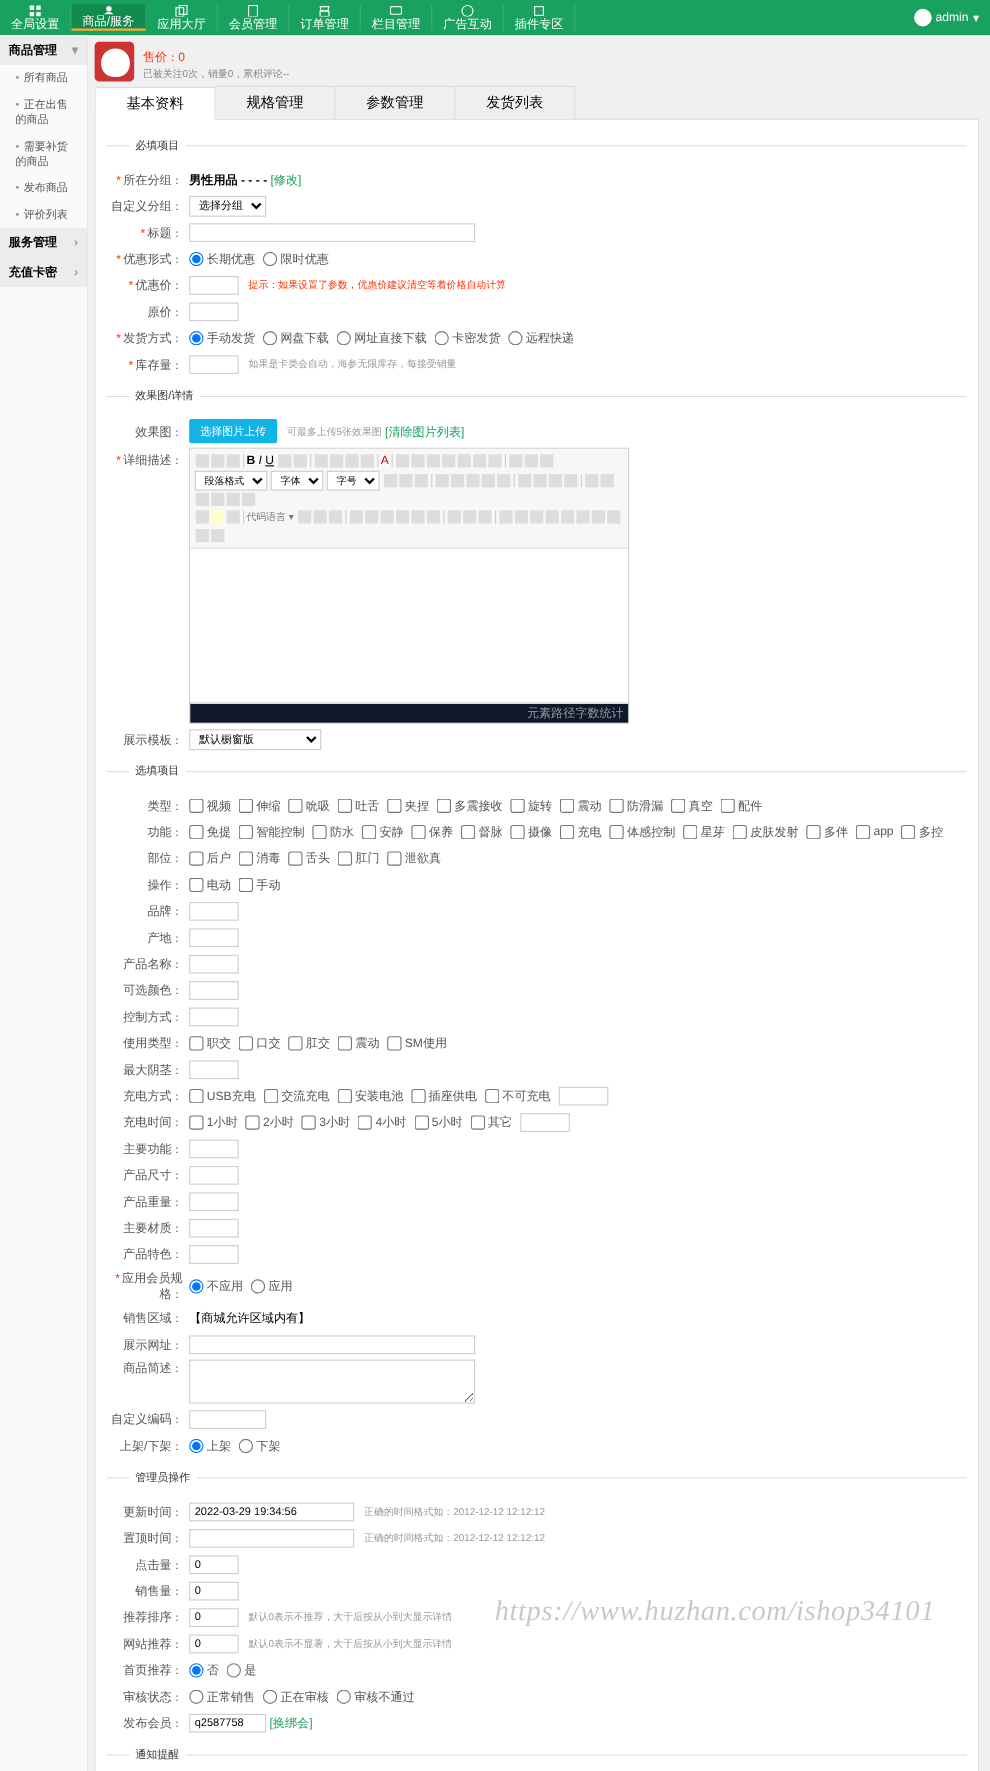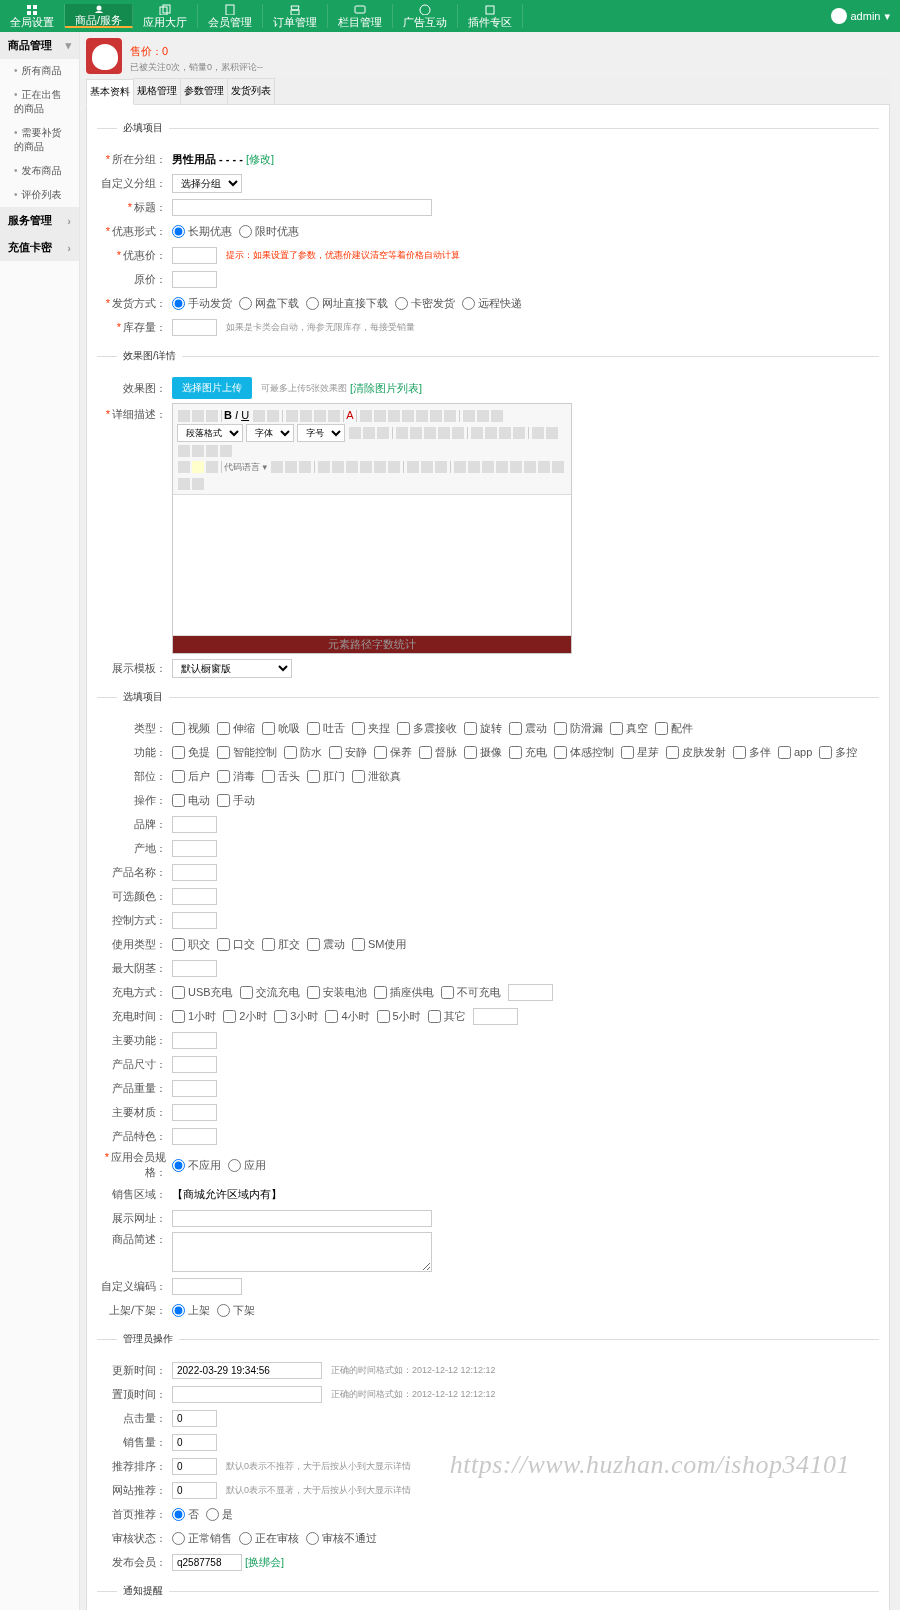--- a/index.html
+++ b/index.html
@@ -18,21 +18,21 @@
 .sideitem{padding:5px 8px 5px 14px;font-size:10px;color:#555;cursor:pointer}
 .sideitem::before{content:"•";color:#999;margin-right:4px}
 .main{flex:1;padding:6px 10px 6px 6px}
 .titlebar{display:flex;gap:8px;align-items:flex-end;margin-bottom:4px}
 .plogo{width:36px;height:36px;background:#c33;border-radius:4px;position:relative;overflow:hidden}
 .plogo::after{content:"";position:absolute;left:6px;top:6px;width:26px;height:26px;background:#fff;border-radius:50% 50% 45% 45%}
 .titletext{flex:1}
 .price{color:#f30;font-size:10px}
 .meta{color:#888;font-size:9px;margin-top:2px}
 .tabs{display:flex;border-bottom:1px solid #ddd;background:#efefef}
-.tab{padding:5px 3px;background:#efefef;border:1px solid #ddd;border-bottom:none;margin-right:-1px;cursor:pointer;font-size:10px}
+.tab{padding:5px 28px;background:#efefef;border:1px solid #ddd;border-bottom:none;margin-right:-1px;cursor:pointer;font-size:13px}
 .tab.active{background:#fff;border-bottom:1px solid #fff;position:relative;top:1px}
 .panel{background:#fff;border:1px solid #ddd;border-top:none;padding:8px 10px 14px}
 fieldset{border:1px solid #ddd;border-left:none;border-right:none;border-bottom:none;margin:8px 0;padding:10px 0 0}
 legend{padding:0 6px;font-weight:normal;font-size:10px;color:#333;margin-left:20px}
 .row{display:flex;align-items:center;margin:4px 0;min-height:20px}
 .lbl{width:75px;text-align:right;padding-right:6px;font-size:10px;color:#555}
 .lbl .req{color:#f30;margin-right:2px}
 .ctrl{flex:1;display:flex;align-items:center;gap:3px;flex-wrap:wrap}
 .ctrl label{display:inline-flex;align-items:center;gap:2px;font-size:10px;color:#555;margin-right:4px}
 input[type=text],input[type=number],select,textarea{border:1px solid #ccc;padding:2px 4px;font-size:10px;background:#fff}
@@ -46,21 +46,21 @@
 .hintred{font-size:9px;color:#f30;margin-left:6px}
 .link{color:#19a15f;cursor:pointer}
 .cat{font-weight:bold}
 .btn{background:#19a15f;color:#fff;border:none;padding:4px 10px;cursor:pointer;font-size:10px;border-radius:2px}
 .btn.blue{background:#11b4e5}
 .editor{border:1px solid #ccc}
 .etoolbar{background:#f7f7f7;border-bottom:1px solid #ddd;padding:3px 4px;line-height:1.5}
 .etoolbar .ico{display:inline-block;width:12px;height:12px;margin:1px;background:#ddd;vertical-align:middle}
 .etoolbar .sep{display:inline-block;width:1px;height:12px;background:#ccc;margin:0 2px;vertical-align:middle}
 .editarea{min-height:140px;background:#fff}
-.estatus{background:#7f1d1d;border-top:1px solid #ddd;font-size:9px;color:#999;padding:1px 4px;display:flex;justify-content:center}
+.estatus{background:#0f172a;border-top:1px solid #ddd;font-size:9px;color:#999;padding:1px 4px;display:flex;justify-content:flex-end}
 select.tmpl{width:120px}
 .readonly{background:#eee}
 .wm{position:fixed;right:50px;bottom:130px;font-size:26px;color:rgba(0,0,0,0.22);font-style:italic;font-family:serif;pointer-events:none;letter-spacing:.5px}
 input[type=checkbox],input[type=radio]{margin:0 1px 0 0;vertical-align:middle}
 </style>
 </head>
 <body>
 
 <div class="topbar">
   <div class="navitems">

